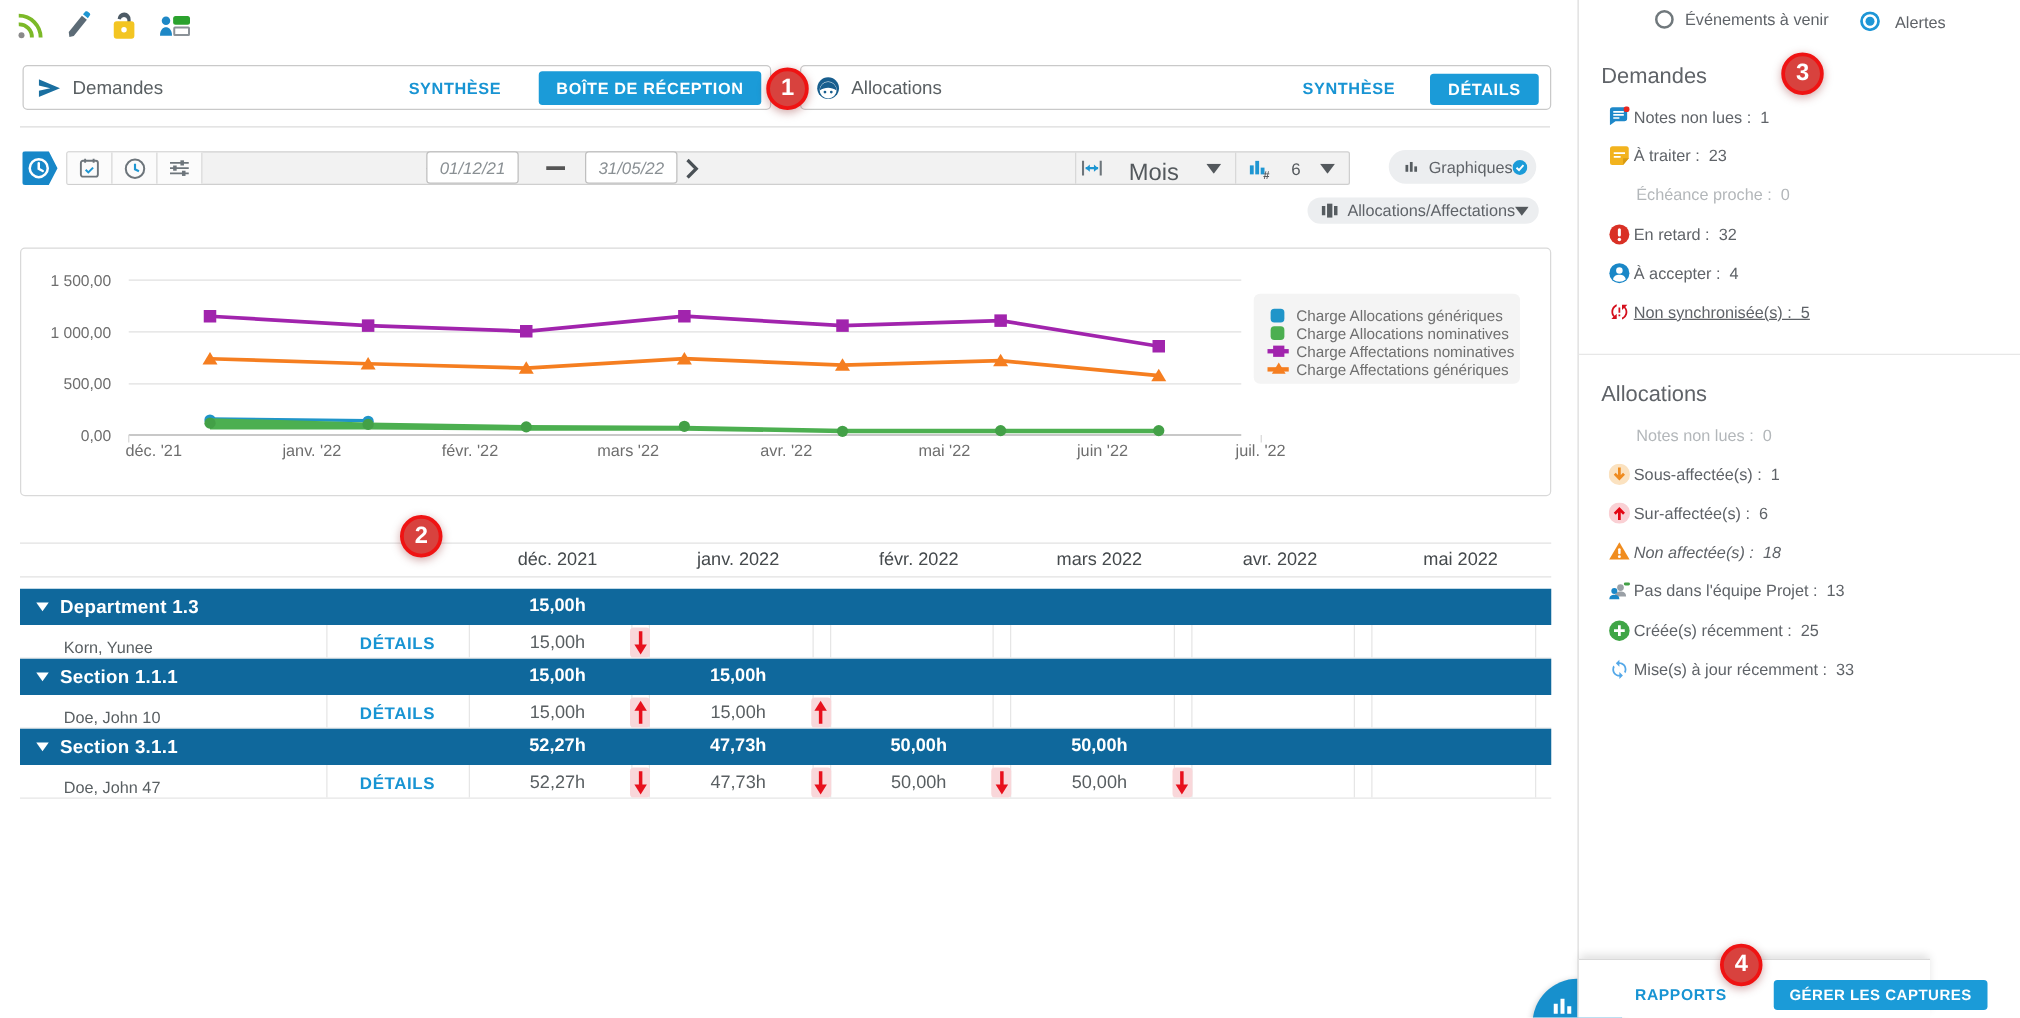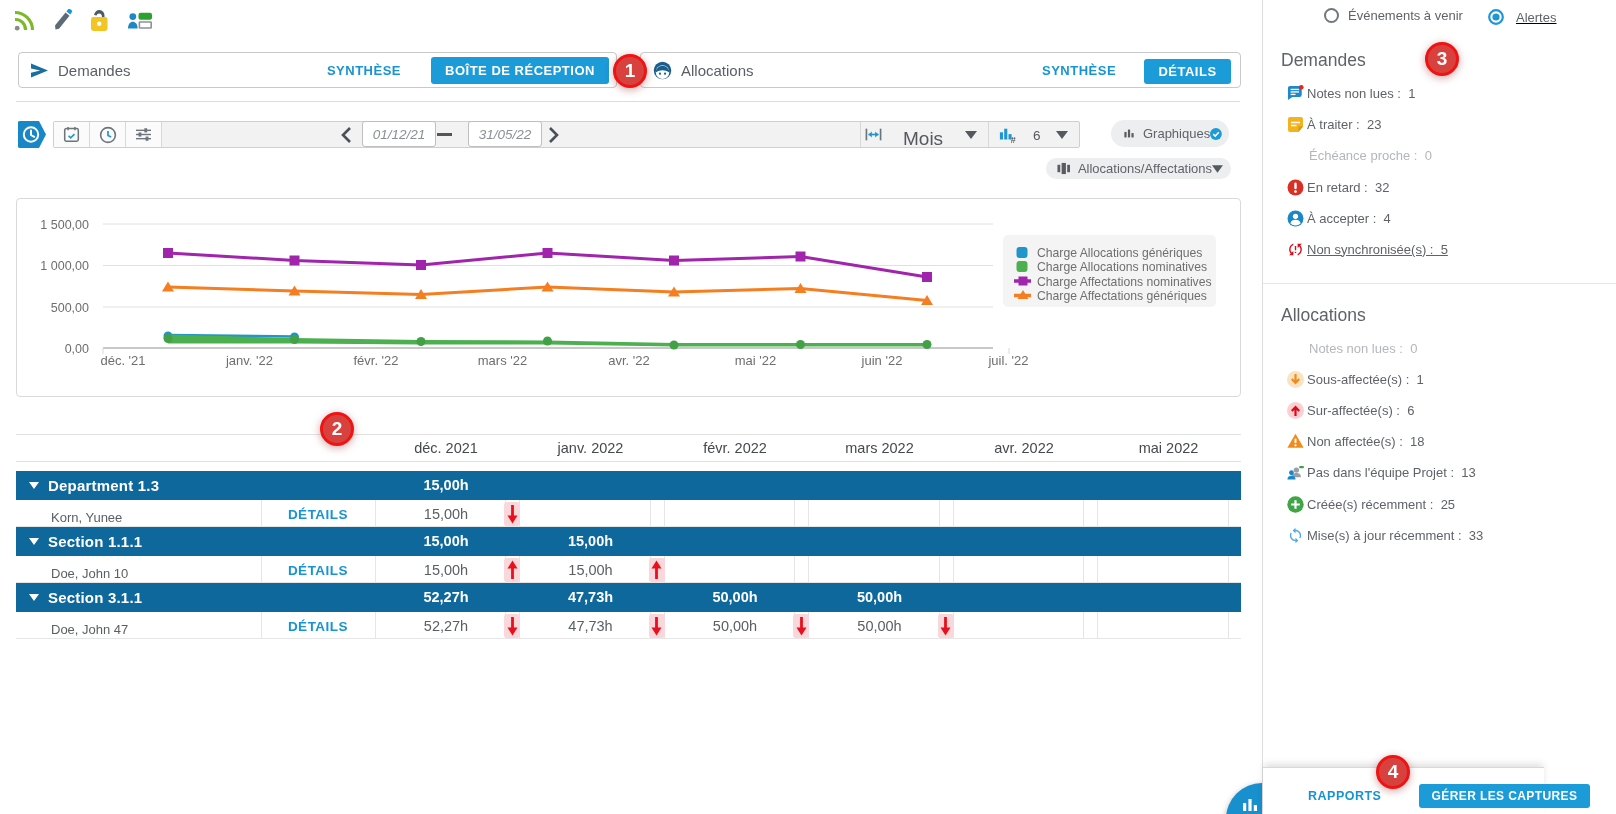--- a/index.html
+++ b/index.html
@@ -100,21 +100,21 @@
             <rect x="4" y="6.5" width="3.4" height="5"></rect>
             <rect x="12.5" y="11.5" width="3.4" height="5"></rect>
           </g>
         </svg>
     </div>
   </div>
 
   <svg class="abs" style="left:286px; top:5px;" width="12" height="16" viewBox="0 0 12 16">
       <path d="M10 1 L3 8 L10 15" fill="none" stroke="#4a5156" stroke-width="2.6"></path>
     </svg>
-  <div class="abs" style="left:308px; top:-1px; width:74px; height:26px; background:#fff; border:1px solid #bfbfbf; border-radius:3px; display:flex; align-items:center; justify-content:center; font-style:italic; color:#8a9094; font-size:13.5px;">01/12/21</div>
+  <div class="abs" style="left:287px; top:-1px; width:74px; height:26px; background:#fff; border:1px solid #bfbfbf; border-radius:3px; display:flex; align-items:center; justify-content:center; font-style:italic; color:#8a9094; font-size:13.5px;">01/12/21</div>
   <div class="abs" style="left:383px; top:11px; width:15px; height:2.6px; background:#555;"></div>
   <div class="abs" style="left:414px; top:-1px; width:74px; height:26px; background:#fff; border:1px solid #bfbfbf; border-radius:3px; display:flex; align-items:center; justify-content:center; font-style:italic; color:#8a9094; font-size:13.5px;">31/05/22</div>
   <svg class="abs" style="left:494px; top:5px;" width="12" height="16" viewBox="0 0 12 16">
       <path d="M2 1 L9 8 L2 15" fill="none" stroke="#4a5156" stroke-width="2.6"></path>
     </svg>
 
   <div class="abs" style="left:806px; top:0; width:1px; height:25px; background:#d8d8d8;"></div>
   <svg class="abs" style="left:811px; top:5px;" width="17" height="15" viewBox="0 0 20 18">
       <line x1="1.5" y1="2" x2="1.5" y2="16" stroke="#6d757b" stroke-width="2"></line>
       <line x1="18.5" y1="2" x2="18.5" y2="16" stroke="#6d757b" stroke-width="2"></line>
@@ -404,21 +404,21 @@
 .sitem.noicon { padding-left:22px; color:#b3b7ba; }
 .shead { position:absolute; left:1281px; font-size:17.5px; color:#5f6368; }
 </style>
 <div class="abs" style="left:1262px; top:0; width:354px; height:814px; background:#fff; border-left:1px solid #dcdcdc; z-index:10;"></div>
 <div class="abs" style="z-index:11; left:1262px; top:0; width:354px; height:814px;">
 
   <div class="abs" style="left:62px; top:8px; display:flex; align-items:center;">
     <span style="width:15px; height:15px; border-radius:50%; border:2px solid #70787c; display:inline-block;"></span>
     <span style="margin-left:9px; font-size:13px; color:#5f6368;">Événements à venir</span>
   </div>
-  <div class="abs" style="left:226px; top:9px; display:flex; align-items:center;text-decoration:underline;">
+  <div class="abs" style="left:226px; top:9px; display:flex; align-items:center;">
     <svg width="16" height="16" viewBox="0 0 16 16">
         <circle cx="8" cy="8" r="6.8" fill="none" stroke="#1e96d6" stroke-width="2.2"></circle>
         <circle cx="8" cy="8" r="3.6" fill="#1e96d6"></circle>
       </svg>
     <span style="margin-left:12px; font-size:13px; color:#5f6368;">Alertes</span>
   </div>
 </div>
 <div class="shead" style="top:50px; z-index:11;">Demandes</div>
 <div class="badge" style="left:1425px; top:42px; z-index:30;">3</div>
 <div class="sitem" style="top:82px; z-index:11;">
@@ -481,21 +481,21 @@
     </svg>
   <span>Sous-affectée(s) :&nbsp; 1</span>
 </div>
 <div class="sitem" style="top:399px; z-index:11;">
   <svg width="17" height="17" viewBox="0 0 17 17">
       <circle cx="8.5" cy="8.5" r="8.5" fill="#fad0d4"></circle>
       <path d="M8.5 14 L8.5 6 M4.8 9 L8.5 5.2 L12.2 9" fill="none" stroke="#e30613" stroke-width="2.2"></path>
     </svg>
   <span>Sur-affectée(s) :&nbsp; 6</span>
 </div>
-<div class="sitem" style="top:430px; z-index:11;">
+<div class="sitem" style="top:430px; z-index:11;font-style:italic;">
   <svg width="17" height="15.5" viewBox="0 0 19 17">
       <path d="M9.5 0.8 L18.6 16.2 L0.4 16.2 Z" fill="#f08c1e"></path>
       <rect x="8.4" y="6" width="2.2" height="5.4" rx="1.1" fill="#fff"></rect>
       <circle cx="9.5" cy="13.6" r="1.3" fill="#fff"></circle>
     </svg>
   <span>Non affectée(s) :&nbsp; 18</span>
 </div>
 <div class="sitem" style="top:461.5px; z-index:11;">
   <svg width="17" height="15.5" viewBox="0 0 19 17">
       <circle cx="10.5" cy="5.5" r="3" fill="#9aa0a6"></circle>

